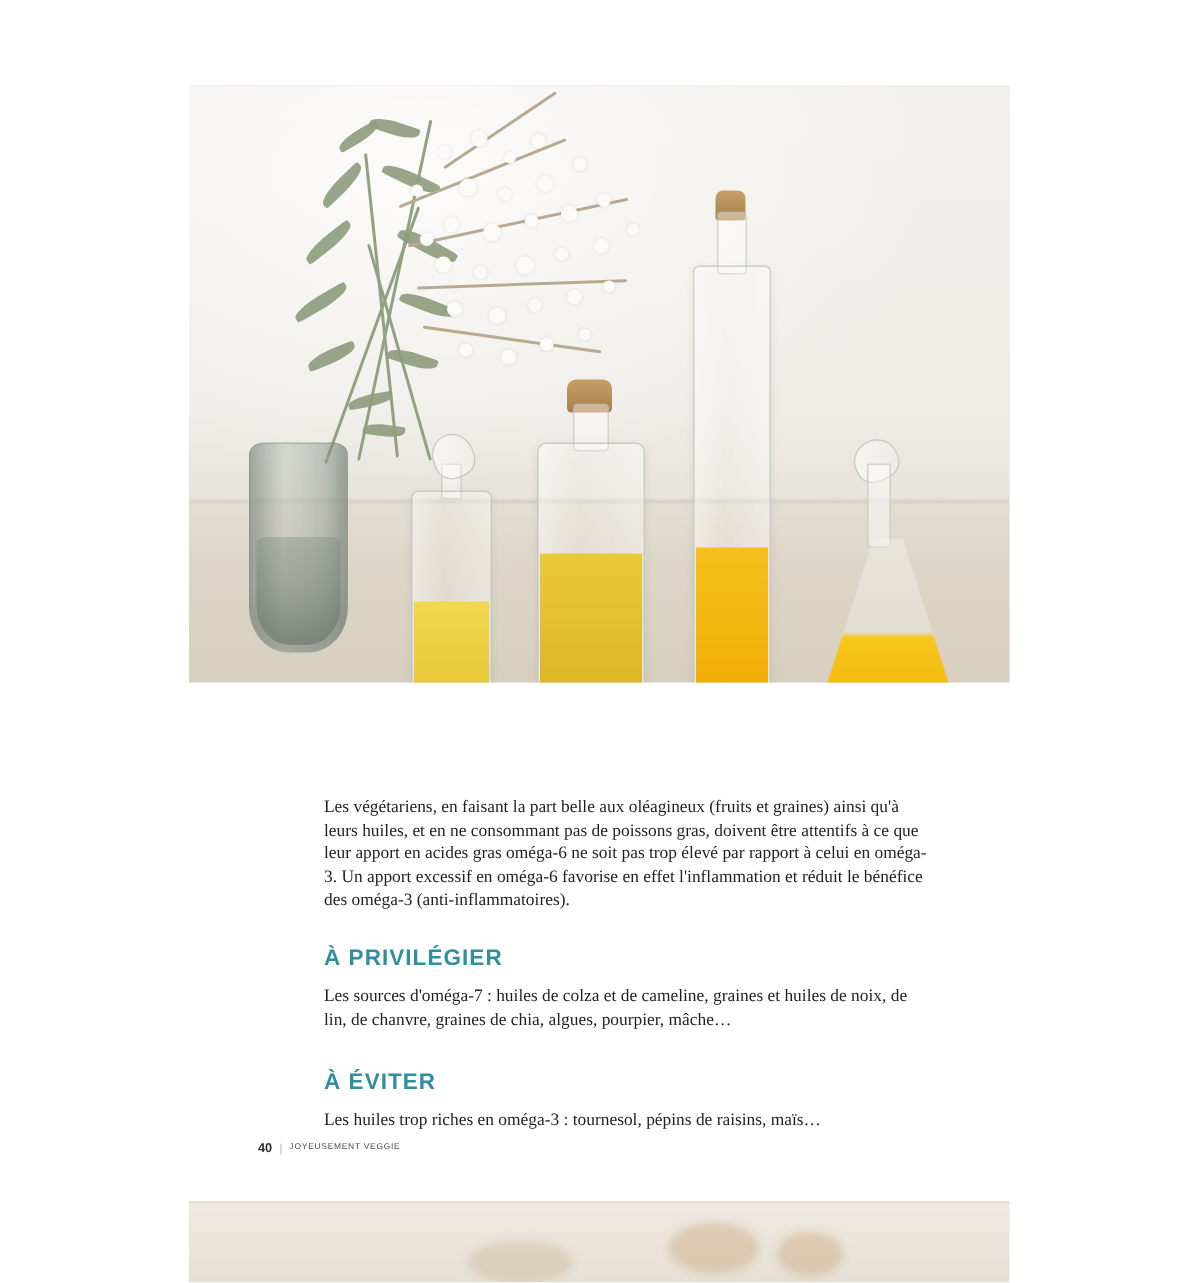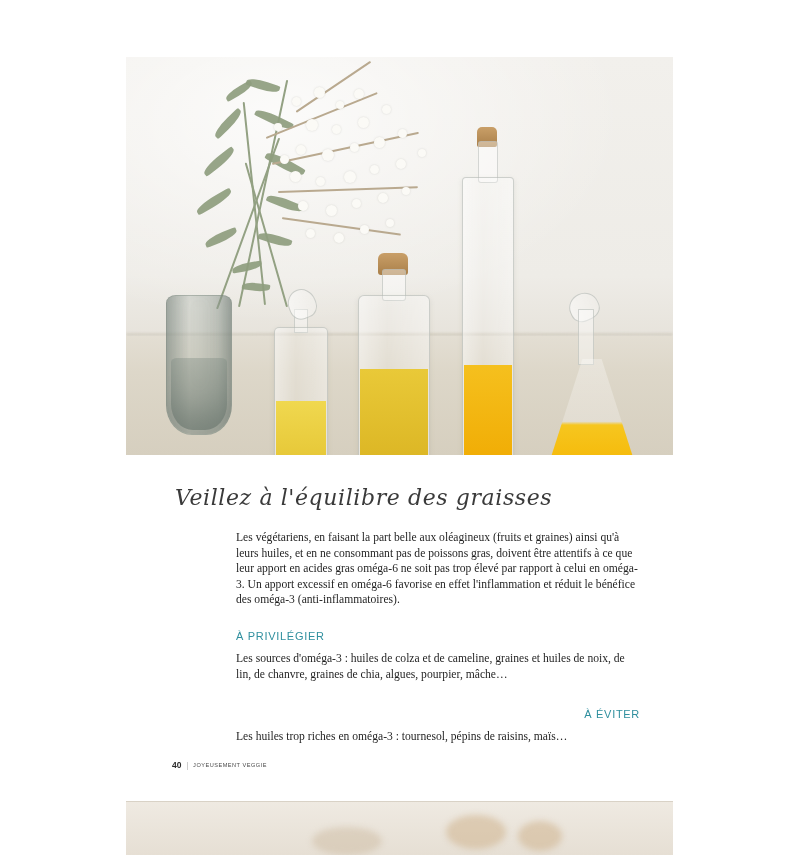--- a/index.html
+++ b/index.html
@@ -182,41 +182,41 @@
     left: 175px;
     top: 485px;
     font-family: "DejaVu Serif", serif;
     font-style: italic;
     font-size: 22px;
     color: #3a3a3a;
     letter-spacing: .6px;
   }
   .body-col {
     position: absolute;
-    left: 236px;
+    left: 216px;
     top: 530px;
     width: 404px;
   }
   .para {
     font-family: "Liberation Serif", serif;
     font-size: 11.6px;
     line-height: 15.6px;
     color: #1f1f1f;
     text-align: left;
     margin: 0;
   }
   .sub {
     font-family: "Liberation Sans", sans-serif;
-    font-size: 11px;
-    font-weight: normal;
+    font-size: 15px;
+    font-weight: bold;
     letter-spacing: .7px;
     color: #2f8f9e;
     margin: 22px 0 9px 0;
   }
-  .sub.second { margin-top: 26px; text-align: right; }
+  .sub.second { margin-top: 26px; }
 
   
   .footer {
     position: absolute;
     left: 172px;
     top: 760px;
     display: flex;
     align-items: center;
     gap: 5px;
   }
@@ -346,27 +346,26 @@
       <div class="glass b3">
         <div class="oil deep"></div>
       </div>
 
       <div class="spout flask-spout"></div>
       <div class="flask-neck"></div>
       <div class="flask-body"></div>
     </div>
   </div>
 
-  <div class="headline">Veillez à l'équilibre des graisses</div>
 
   <div class="body-col">
     <p class="para">Les végétariens, en faisant la part belle aux oléagineux (fruits et graines) ainsi qu'à leurs huiles, et en ne consommant pas de poissons gras, doivent être attentifs à ce que leur apport en acides gras oméga-6 ne soit pas trop élevé par rapport à celui en oméga-3. Un apport excessif en oméga-6 favorise en effet l'inflammation et réduit le bénéfice des oméga-3 (anti-inflammatoires).</p>
 
     <div class="sub">À PRIVILÉGIER</div>
-    <p class="para">Les sources d'oméga-3 : huiles de colza et de cameline, graines et huiles de noix, de lin, de chanvre, graines de chia, algues, pourpier, mâche…</p>
+    <p class="para">Les sources d'oméga-7 : huiles de colza et de cameline, graines et huiles de noix, de lin, de chanvre, graines de chia, algues, pourpier, mâche…</p>
 
     <div class="sub second">À ÉVITER</div>
     <p class="para">Les huiles trop riches en oméga-3 : tournesol, pépins de raisins, maïs…</p>
   </div>
 
   <div class="footer">
     <span class="folio">40</span>
     <span class="folio-sep">|</span>
     <span class="footer-title">JOYEUSEMENT VEGGIE</span>
   </div>

